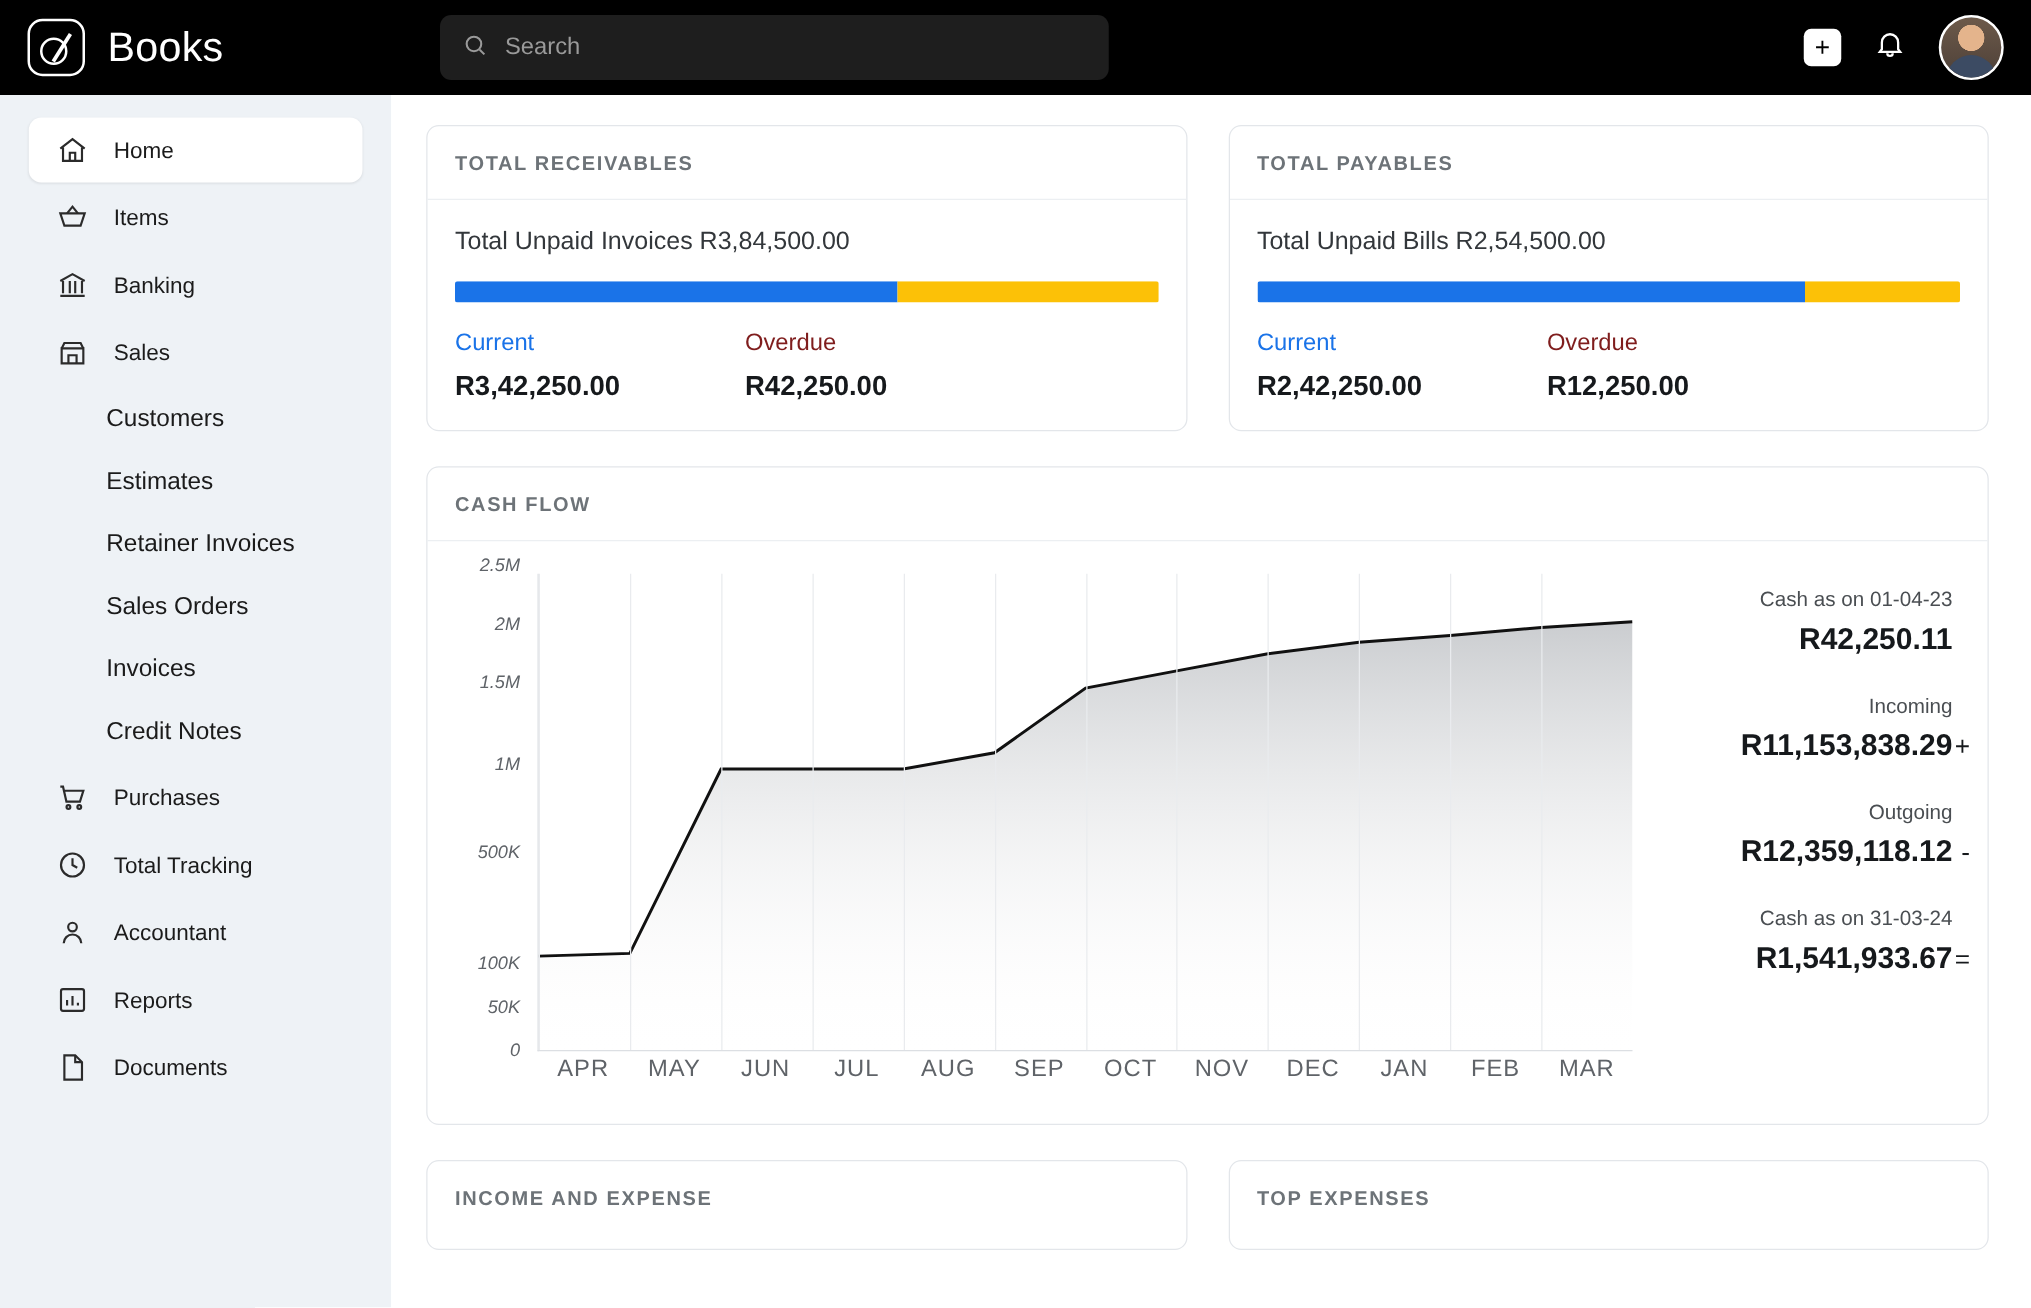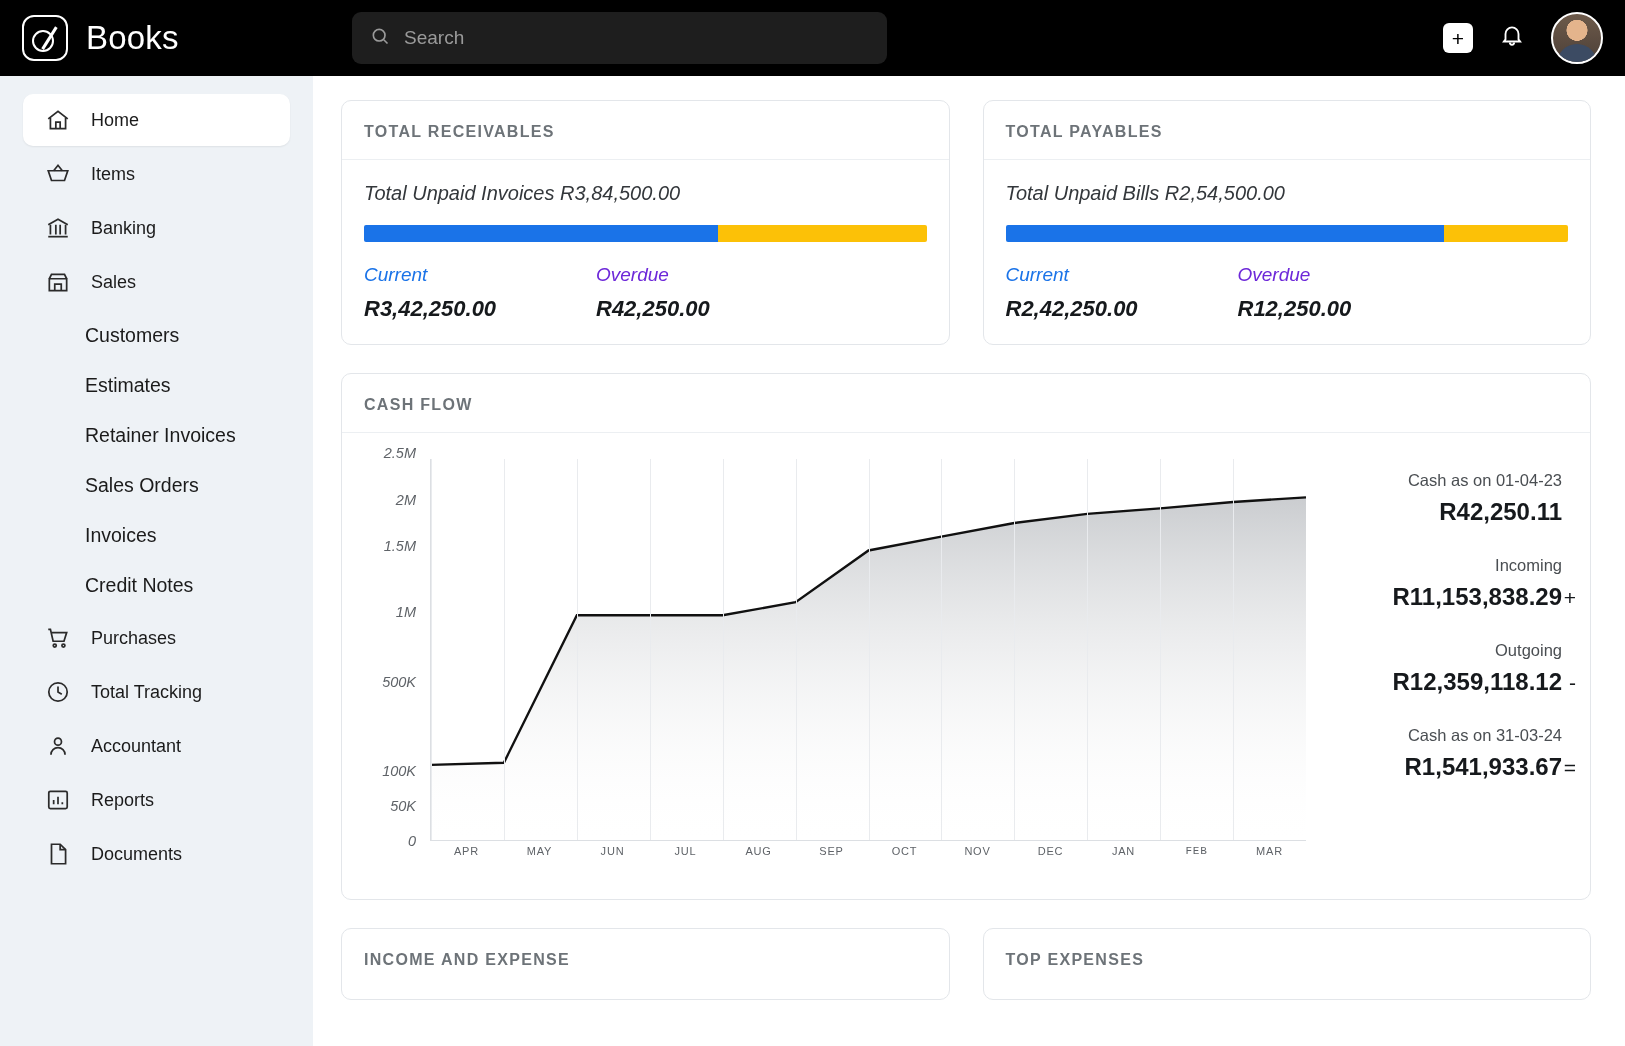--- a/index.html
+++ b/index.html
@@ -166,38 +166,38 @@
     border-radius: 10px;
   }
   .card-head {
     font-size: 16px;
     letter-spacing: 1.3px;
     color: #6d7378;
     padding: 22px 22px 18px 22px;
     border-bottom: 1px solid #eceff2;
     font-weight: bold;
   }
-  .card-body { padding: 22px; font-style: italic; }
+  .card-body { padding: 22px; }
 
   .kpi { flex: 1; }
   .kpi-sub { font-size: 20px; color: #33373b; margin-bottom: 20px; }
   .bar {
     height: 17px;
     border-radius: 2px;
     display: flex;
     overflow: hidden;
     margin-bottom: 22px;
   }
   .bar .seg-current { background: #1a73e8; }
   .bar .seg-overdue { background: #fcc107; }
   .kpi-legend { display: flex; }
   .legend-col { width: 232px; }
   .legend-label { font-size: 19px; margin-bottom: 10px; }
   .legend-label.current { color: #1a73e8; }
-  .legend-label.overdue { color: #6d28d9; }
+  .legend-label.overdue { color: #7f1d1d; }
   .legend-value { font-size: 22px; color: #16191c; font-weight: bold; }
 
   
   .cashflow { margin-top: 28px; }
   .cf-body { display: flex; padding: 20px 22px 16px 22px; }
   .chart-area { flex: 1; position: relative; height: 430px; }
   .y-labels {
     position: absolute;
     left: 0; top: 0; bottom: 42px;
     width: 58px;
@@ -223,21 +223,21 @@
     width: 1px;
     background: #e9ebee;
   }
   .x-labels {
     position: absolute;
     left: 66px; right: 0; bottom: 8px;
     height: 30px;
   }
   .x-lab {
     position: absolute;
-    font-size: 11px;
+    font-size: 19px;
     letter-spacing: .8px;
     color: #5f6368;
     transform: translateX(-50%);
   }
   .cf-summary {
     width: 262px;
     padding: 18px 6px 0 18px;
     text-align: right;
   }
   .sum-block { margin-bottom: 30px; position: relative; }
@@ -468,21 +468,21 @@
               <div class="x-lab" style="left: 4.16667%;">APR</div>
               <div class="x-lab" style="left: 12.5%;">MAY</div>
               <div class="x-lab" style="left: 20.8333%;">JUN</div>
               <div class="x-lab" style="left: 29.1667%;">JUL</div>
               <div class="x-lab" style="left: 37.5%;">AUG</div>
               <div class="x-lab" style="left: 45.8333%;">SEP</div>
               <div class="x-lab" style="left: 54.1667%;">OCT</div>
               <div class="x-lab" style="left: 62.5%;">NOV</div>
               <div class="x-lab" style="left: 70.8333%;">DEC</div>
               <div class="x-lab" style="left: 79.1667%;">JAN</div>
-              <div class="x-lab" style="left: 87.5%; font-family: Liberation Mono, monospace;">FEB</div>
+              <div class="x-lab" style="left: 87.5%;">FEB</div>
               <div class="x-lab" style="left: 95.8333%;">MAR</div>
             </div>
         </div>
 
         <div class="cf-summary">
           <div class="sum-block">
             <div class="sum-label">Cash as on 01-04-23</div>
             <div class="sum-value">R42,250.11</div>
           </div>
           <div class="sum-block">

